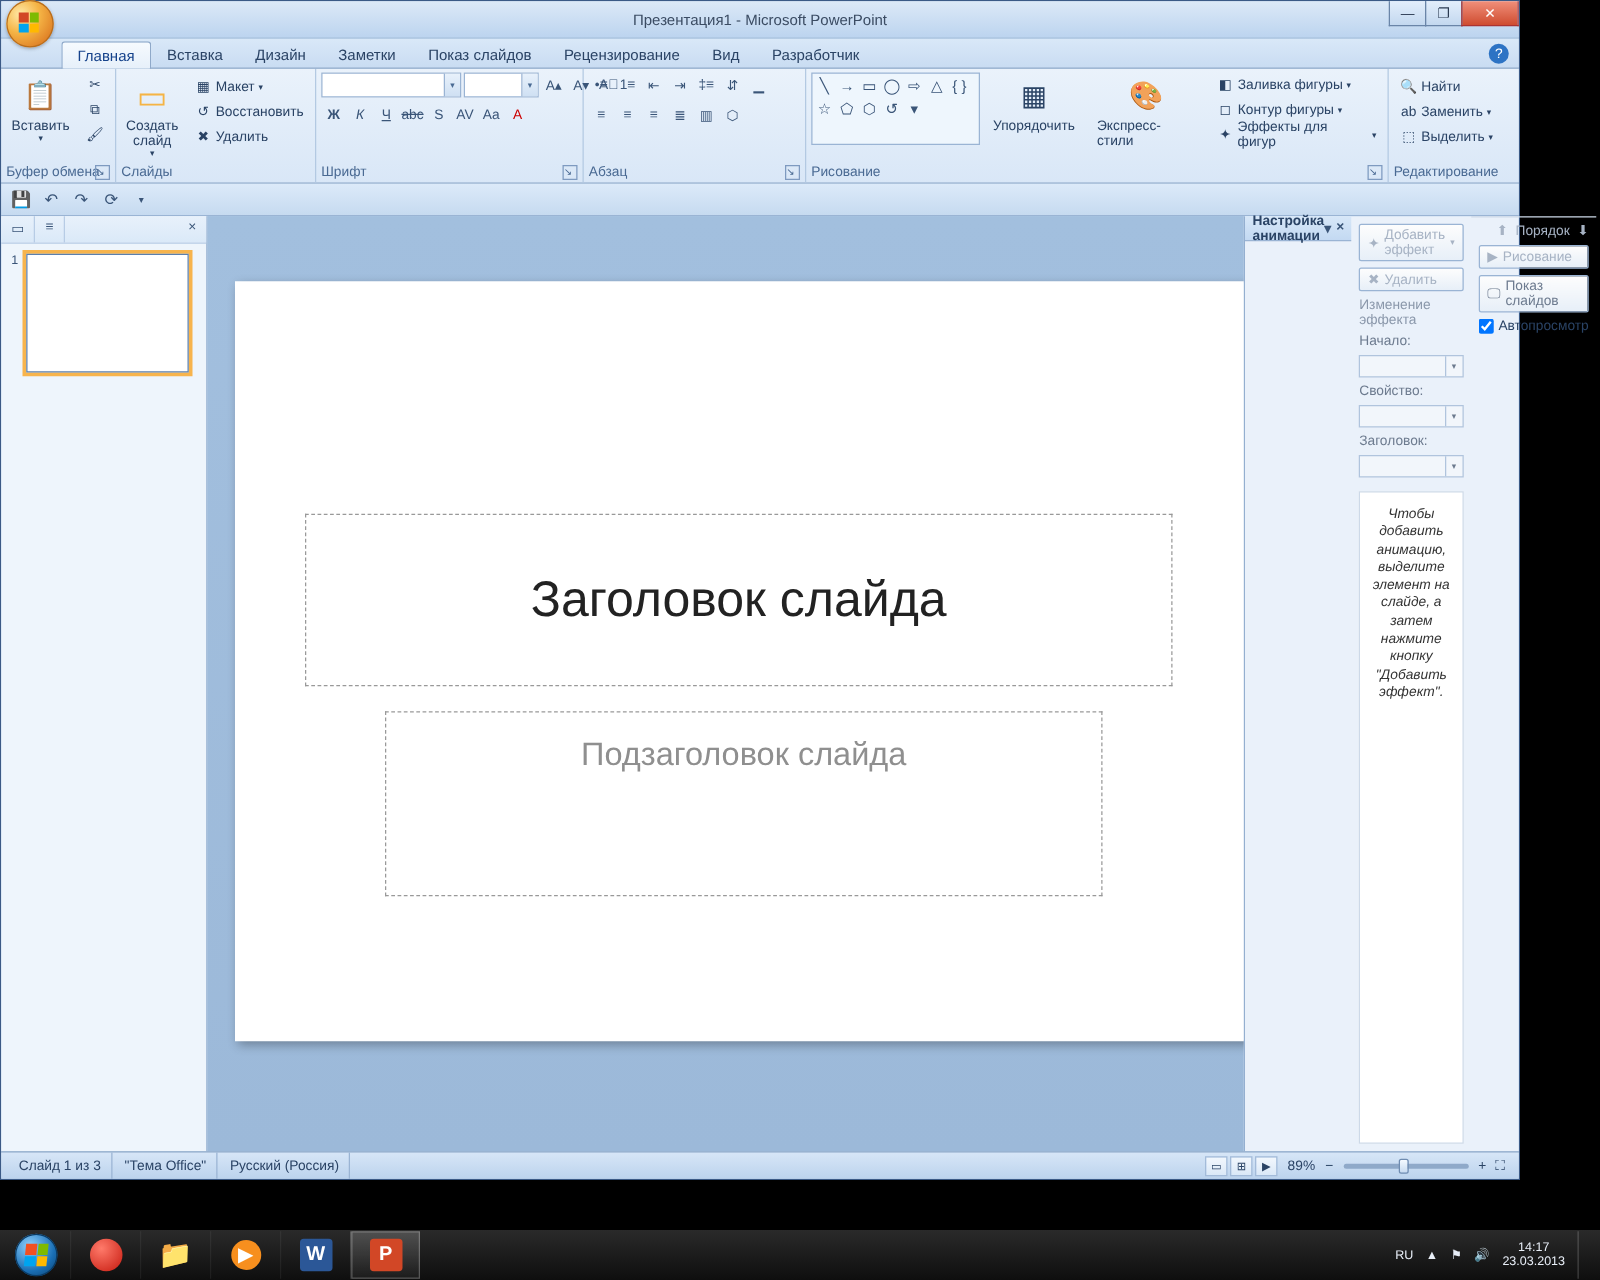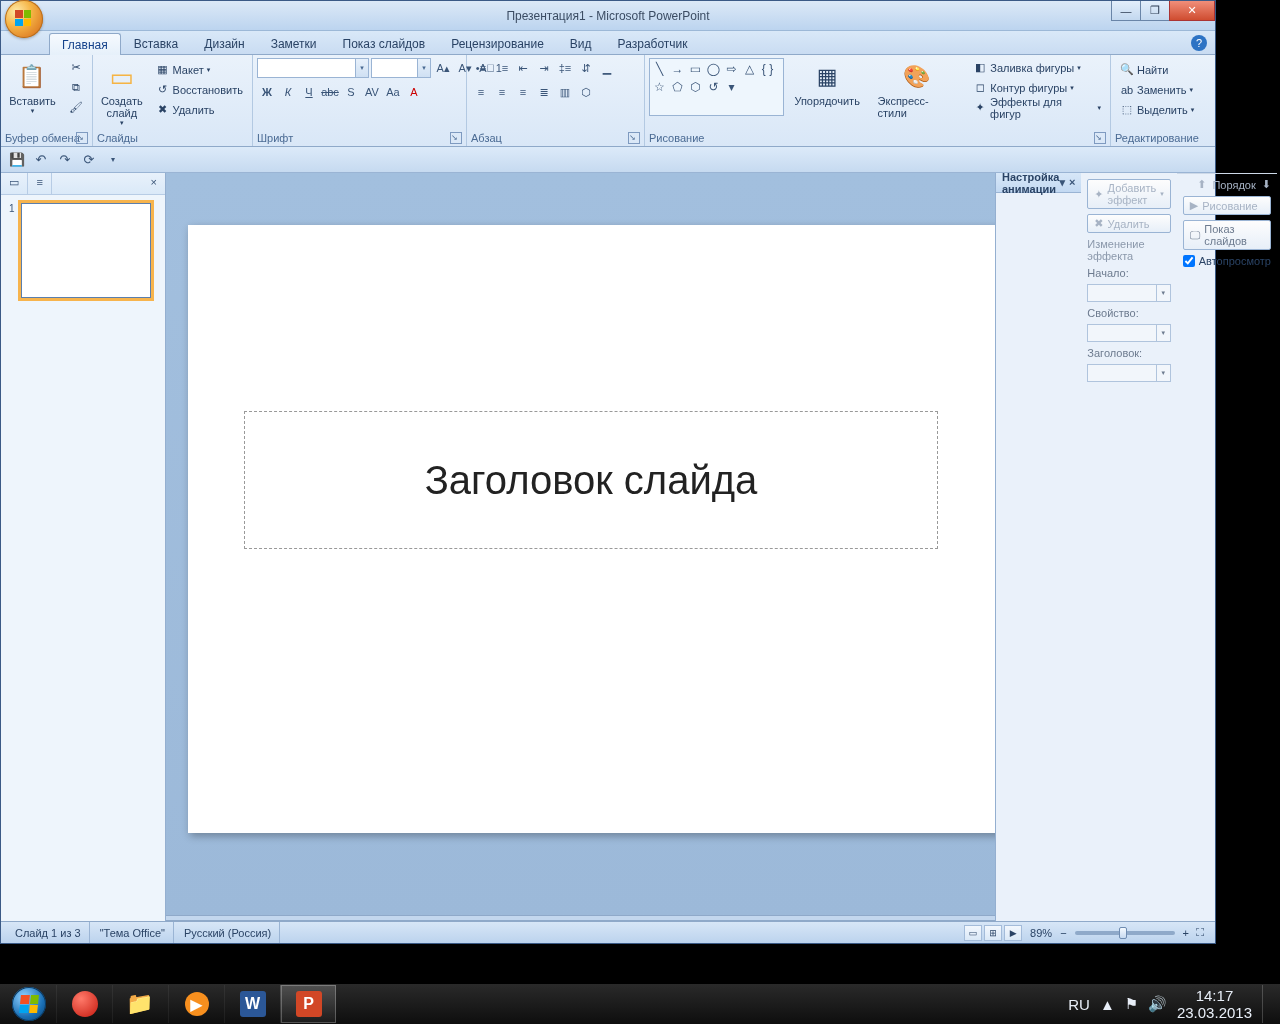--- a/index.html
+++ b/index.html
@@ -39,21 +39,21 @@
 .qat2 .qb { width:20px;height:20px;display:flex;align-items:center;justify-content:center;border:1px solid transparent;border-radius:2px;font-size:13px;color:#3a5578;cursor:pointer;}
 .workspace { flex:1; display:flex; min-height:0; background:#a7c3e2; }
 .slidepanel { width:165px; background:#eef5fc; border-right:1px solid #94afd0; display:flex; flex-direction:column;}
 .sp-tabs { height:22px; display:flex; border-bottom:1px solid #b7cce5; background:linear-gradient(#e8f1fb,#dae9f8);}
 .sp-tabs div { padding:3px 8px; font-size:11px; color:#3a5578; border-right:1px solid #b7cce5; cursor:pointer;}
 .sp-tabs .x { margin-left:auto; border:none; }
 .thumb-area { flex:1; padding:8px; overflow:auto;}
 .thumb { display:flex; gap:4px; }
 .thumb .num { font-size:10px; color:#3a5578; width:8px;}
 .thumb .mini { width:130px; height:95px; background:#fff; border:1px solid #5b7fad; box-shadow:0 0 0 3px #f7b44d; }
-.canvas-col { flex:1; display:flex; flex-direction:column; background:linear-gradient(#a2bfde,#9cb9d9); }
+.canvas-col { flex:1; display:flex; flex-direction:row; background:linear-gradient(#a2bfde,#9cb9d9); }
 .canvas-area { flex:1; position:relative; overflow:hidden; }
 .slide { position:absolute; left:22px; top:52px; width:824px; height:608px; background:#fff; box-shadow:2px 3px 8px rgba(0,0,0,.3); }
 .ph { position:absolute; border:1px dashed #999; display:flex; align-items:flex-start; justify-content:center; padding-top:28px; cursor:text;}
 .ph.title { left:56px; top:186px; width:694px; height:138px; font-size:40px; color:#222; align-items:center; padding:0;}
 .ph.sub { left:120px; top:344px; width:574px; height:148px; font-size:26px; color:#8f8f8f; padding-top:18px;}
 .splitter { height:6px; background:#c3d7ee; border-top:1px solid #8fa9c9; border-bottom:1px solid #8fa9c9; cursor:row-resize;}
 .notes { height:28px; background:#fff; border:1px solid #94afd0; border-bottom:none; padding:4px 8px; font-size:12px; color:#888;}
 .task-pane { width:220px; background:#eaf1fa; border-left:1px solid #94afd0; display:flex; font-size:11px; }
 .tp-header { height:20px; background:linear-gradient(#d7e7f8,#c3d9f2); border-bottom:1px solid #9ab4d4; display:flex; align-items:center; padding:0 6px; color:#2a4365; font-weight:bold;}
 .tp-header .tc { margin-left:auto; display:flex; gap:4px; color:#3a5578; cursor:pointer;}
@@ -72,21 +72,21 @@
 .viewbtns span { width:18px;height:16px;border:1px solid #a3bbd9;background:linear-gradient(#f2f7fd,#dae8f7);display:flex;align-items:center;justify-content:center;font-size:9px;cursor:pointer;}
 .zoom-slider { width:100px;height:4px;background:#8fa9c9;border-radius:2px;position:relative;margin:0 6px;}
 .zoom-slider .thumb2{position:absolute;left:44%;top:-4px;width:8px;height:12px;background:linear-gradient(#f5faff,#c7daf0);border:1px solid #6f8cb1;border-radius:2px;}
 .taskbar { position:absolute; left:0; top:984px; width:100%; height:40px; background:linear-gradient(#2a2a2a,#0e0e0e); display:flex; align-items:center; padding:0 2px;}
 .start { width:54px; height:40px; display:flex;align-items:center;justify-content:center;}
 .start .orb { width:34px;height:34px;border-radius:50%;background:radial-gradient(circle at 35% 30%,#8fd1ff,#1a6fb5 60%,#0a3a63);box-shadow:inset 0 0 0 1px #0a3a63;display:flex;align-items:center;justify-content:center;}
 .orb .flag{width:18px;height:18px;display:grid;grid-template:1fr 1fr/1fr 1fr;gap:1px;transform:skewX(-6deg);}
 .orb .flag span:nth-child(1){background:#f25022}.orb .flag span:nth-child(2){background:#7fba00}.orb .flag span:nth-child(3){background:#00a4ef}.orb .flag span:nth-child(4){background:#ffb900}
 .tb-ic { width:56px;height:38px;display:flex;align-items:center;justify-content:center;border-left:1px solid rgba(255,255,255,.06);cursor:pointer;}
 .tb-ic.active{background:linear-gradient(rgba(255,255,255,.18),rgba(255,255,255,.05));box-shadow:inset 0 0 0 1px rgba(255,255,255,.25);}
-.tray { margin-left:auto; display:flex; align-items:center; color:#e8eef7; font-size:15px; gap:10px; padding-right:6px;}
+.tray { margin-left:auto; display:flex; align-items:center; color:#e8eef7; font-size:10px; gap:10px; padding-right:6px;}
 .tray .clock { text-align:center; line-height:1.15;}
 .chk { display:flex; align-items:center; gap:4px; color:#2a4365;}
 .chk input { width:12px; height:12px;}
 .gfill-row { display:flex; flex-direction:column; gap:1px;}
 </style>
 </head>
 <body>
 
 <div class="window">
 
@@ -323,20 +323,23 @@
         </div>
       </div>
     </div>
 
     <div class="canvas-col">
       <div class="canvas-area">
         <div class="slide">
           <div class="ph title">
               <span>Заголовок слайда</span>
             </div>
+          <div class="ph sub">
+              <span>Подзаголовок слайда</span>
+            </div>
         </div>
       </div>
       <div class="splitter"></div>
     </div>
 
     <div class="task-pane">
       <div class="tp-header">
         <span>Настройка анимации</span>
         <div class="tc">
             <span>▾</span>
@@ -359,20 +362,21 @@
             <div class="dd2">▾</div>
           </div>
         <div>Свойство:</div>
         <div class="tp-sel">
             <div class="dd2">▾</div>
           </div>
         <div>Заголовок:</div>
         <div class="tp-sel">
             <div class="dd2">▾</div>
           </div>
+        <div class="tp-info">Чтобы добавить анимацию, выделите элемент на слайде, а затем нажмите кнопку "Добавить эффект".</div>
       </div>
       <div class="tp-foot">
         <div class="tp-order">
           <span>⬆</span>
           <span>Порядок</span>
           <span>⬇</span>
         </div>
         <div class="tp-btn disabled">
             <span>▶</span>
             <span>Рисование</span>

